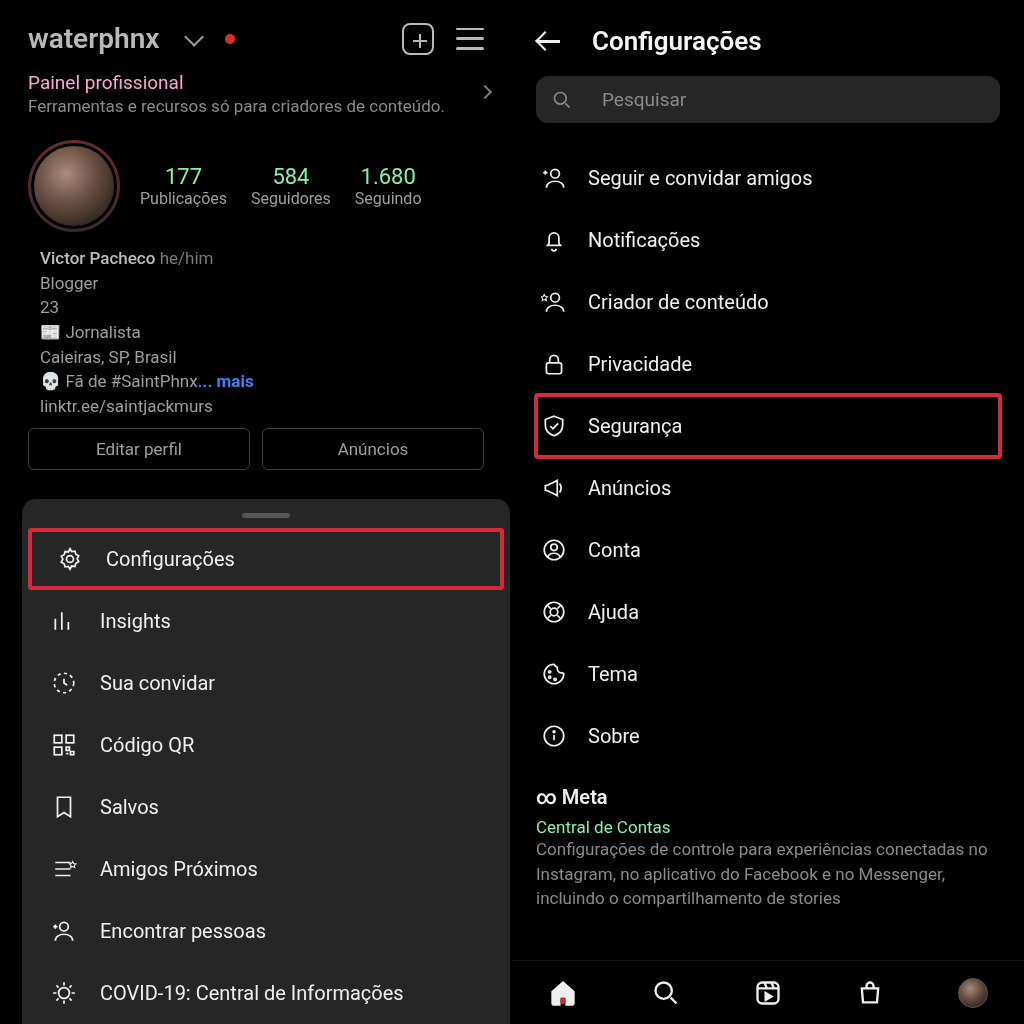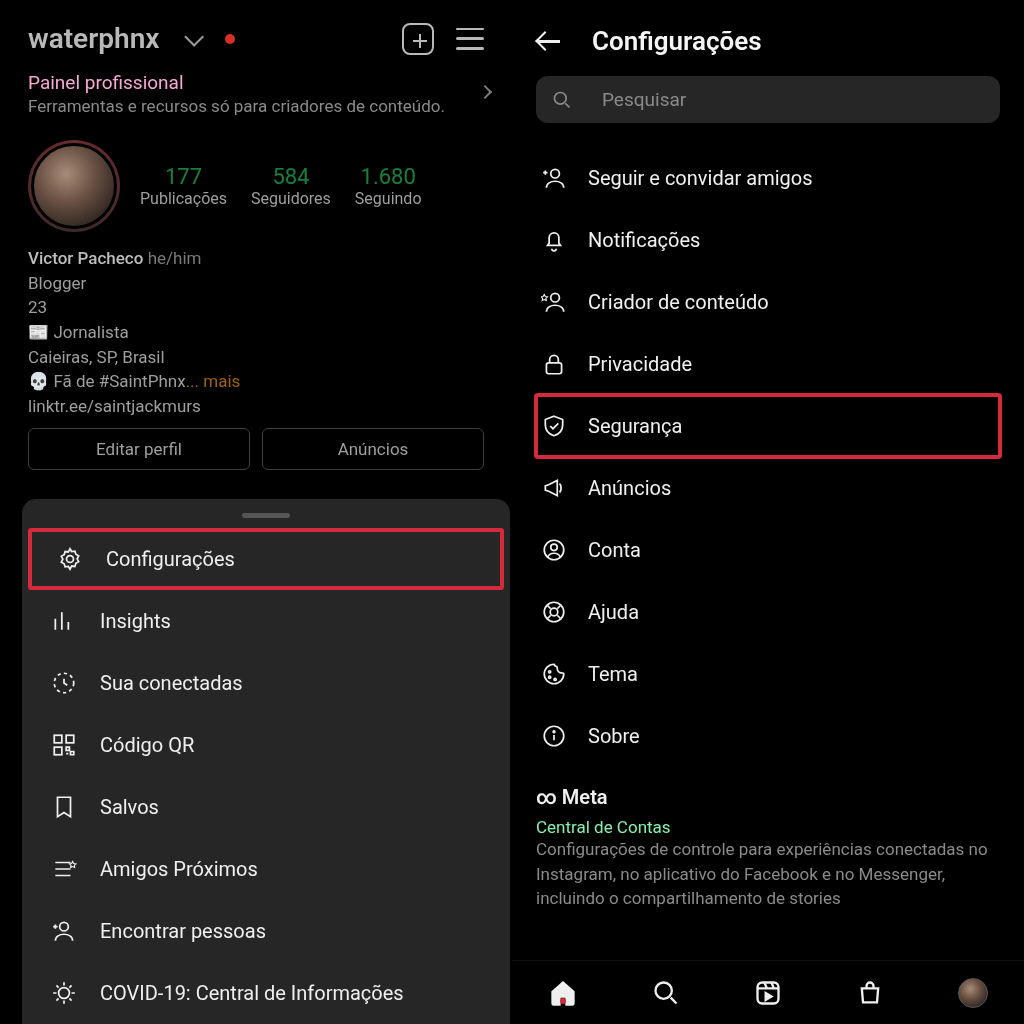--- a/index.html
+++ b/index.html
@@ -30,28 +30,28 @@
   .propanel { padding: 6px 28px 12px 28px; color:#8a8a8a; position:relative; }
   .propanel .title { font-size:19px; color:#f9a8d4; margin-bottom:2px; }
   .propanel .sub { font-size:17px; }
   .chev-r { position:absolute; right:22px; top:22px; width:10px; height:10px; border-right:2px solid #7a7a7a; border-top:2px solid #7a7a7a; transform: rotate(45deg); }
 
   
   .statsrow { display:flex; padding: 12px 28px 4px 28px; align-items:center; }
   .avatarwrap { width:92px; height:92px; border-radius:50%; padding:3px; background: conic-gradient(#6a2b2b, #3a2a2a, #6a2b2b); margin-right:20px; }
   .avatar { width:86px; height:86px; border-radius:50%; background: radial-gradient(circle at 40% 35%, #a98c7a 0%, #6a5143 40%, #2e2520 80%); border:3px solid #000; }
   .stats { display:flex; text-align:center; gap:24px; }
-  .snum { font-size:22px; color:#15803d; font-weight:400; }
+  .snum { font-size:22px; color:#86efac; font-weight:400; }
   .slbl { font-size:16px; color:#9e9e9e; }
 
   
-  .bio { padding: 10px 28px; color:#9e9e9e; font-size:17px; line-height:1.45; }
+  .bio { padding: 10px 40px; color:#9e9e9e; font-size:17px; line-height:1.45; }
   .bio .name { font-weight:500; color:#bdbdbd; }
   .bio .pron { color:#7a7a7a; }
-  .bio .more { color:#a16207; }
+  .bio .more { color:#3b82f6;font-weight:bold; }
 
   
   .btnrow { display:flex; gap:12px; padding: 0 28px 8px 28px; }
   .profbtn { flex:1; border:1px solid #3f3f3f; border-radius:6px; text-align:center; padding:10px 12px; font-size:17px; color:#9e9e9e; }
 
   
   .sheet { position:absolute; left:22px; right:2px; bottom:0; background:#262626; border-radius:14px 14px 0 0; padding-top:10px; box-shadow: 0 -2px 20px rgba(0,0,0,.6); }
   .handle { width:48px; height:5px; background:#555; border-radius:3px; margin: 4px auto 10px auto; }
   .sheet .item { display:flex; align-items:center; gap:22px; padding: 17px 28px; font-size:20px; color:#efefef; cursor:pointer; }
   .sheet .item.hl { outline: 4px solid #d42a3c; outline-offset:-4px; border-radius:3px; margin: 0 6px; }
@@ -170,21 +170,21 @@
         </span>
       <span>Insights</span>
     </div>
     <div class="item">
       <span class="icon">
           <svg viewBox="0 0 24 24">
             <circle cx="12" cy="12" r="9" stroke-dasharray="3 3"></circle>
             <path d="M12 8v4l3 2"></path>
           </svg>
         </span>
-      <span>Sua conectadas</span>
+      <span>Sua convidar</span>
     </div>
     <div class="item">
       <span class="icon">
           <svg viewBox="0 0 24 24">
             <rect x="3" y="3" width="7" height="7"></rect>
             <rect x="14" y="3" width="7" height="7"></rect>
             <rect x="3" y="14" width="7" height="7"></rect>
             <path d="M14 14h3v3h-3zM18 18h3v3h-3zM14 20h2"></path>
           </svg>
         </span>

